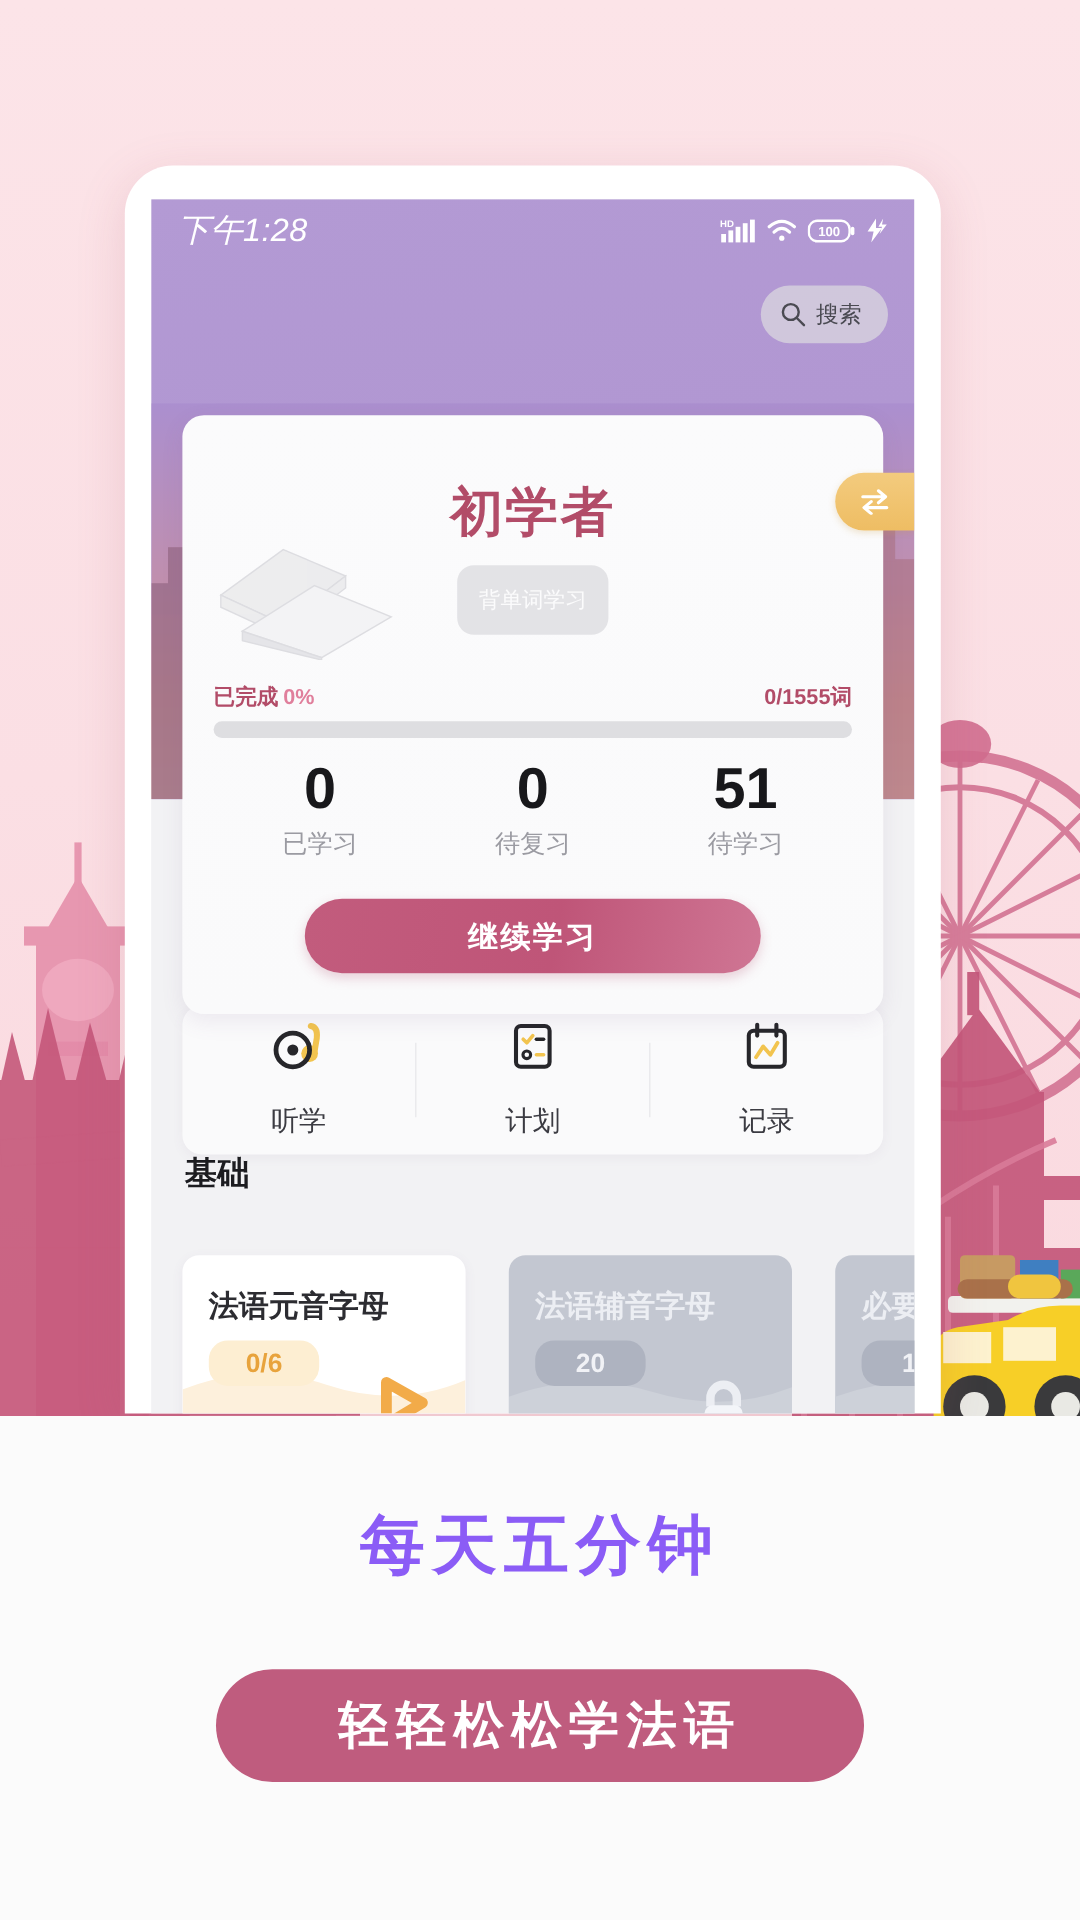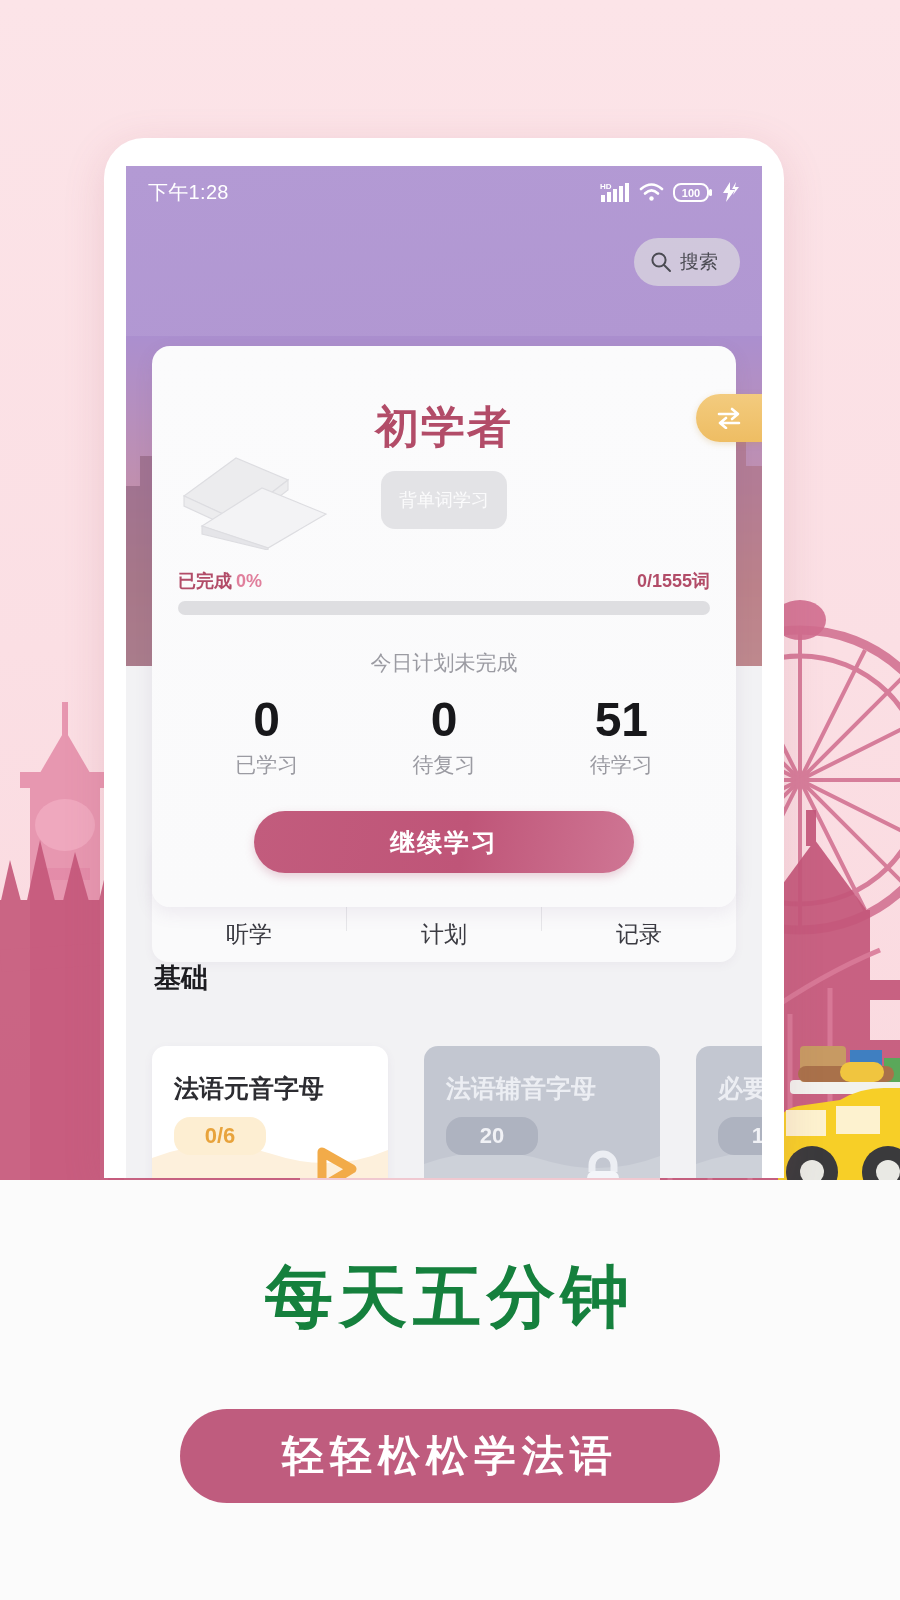--- a/index.html
+++ b/index.html
@@ -43,21 +43,21 @@
   }
   .hero-photo {
     position: absolute; left: 0; bottom: 0; width: 636px; height: 330px;
   }
 
   .statusbar {
     position: absolute; left: 0; top: 0; width: 636px; height: 52px;
     display: flex; align-items: center; justify-content: space-between;
     padding: 0 22px; color: #fff;
   }
-  .clock { font-size: 20px; letter-spacing: .3px; }
+  .clock { font-size: 27px; letter-spacing: .3px; font-style: italic; }
   .status-icons { display: flex; align-items: center; gap: 9px; }
 
   .search-pill {
     position: absolute; right: 22px; top: 72px;
     height: 48px; padding: 0 22px 0 16px;
     display: flex; align-items: center; gap: 8px;
     background: rgba(215,210,222,.82);
     border-radius: 24px;
     color: #4a4a52; font-size: 19px;
   }
@@ -163,21 +163,21 @@
   .play-ico { position: absolute; right: 26px; bottom: 8px; z-index: 2; }
   .lock-ico { position: absolute; right: 28px; bottom: 2px; z-index: 2; }
 
   
   .bottom {
     position: absolute; left: 0; top: 1180px; width: 900px; height: 420px;
     background: #fbfbfb;
     display: flex; flex-direction: column; align-items: center;
   }
   .promo-head {
-    margin-top: 72px; font-size: 68px; font-weight: bold; color: #15803d;
+    margin-top: 72px; font-size: 54px; font-weight: bold; color: #8b5cf6;
     letter-spacing: 6px;
   }
   .promo-btn {
     margin-top: 66px; width: 540px; height: 94px; border: none; border-radius: 47px;
     background: #bf5c7e; color: #fff; font-size: 42px; font-weight: bold;
     letter-spacing: 6px; font-family: inherit; cursor: pointer;
   }
 </style>
 </head>
 <body>
@@ -365,21 +365,20 @@
       <div class="progress-row">
         <div class="pr-left">
           <span>已完成</span><span class="pct">0%</span>
         </div>
         <div class="pr-right">0/1555词</div>
       </div>
       <div class="progress-bar">
         <div class="progress-fill" style="width: 0%;"></div>
       </div>
 
-      <div class="plan-note">今日计划未完成</div>
 
       <div class="stats">
         <div class="stat">
           <div class="stat-num">0</div>
           <div class="stat-lbl">已学习</div>
         </div>
         <div class="stat">
           <div class="stat-num">0</div>
           <div class="stat-lbl">待复习</div>
         </div>

